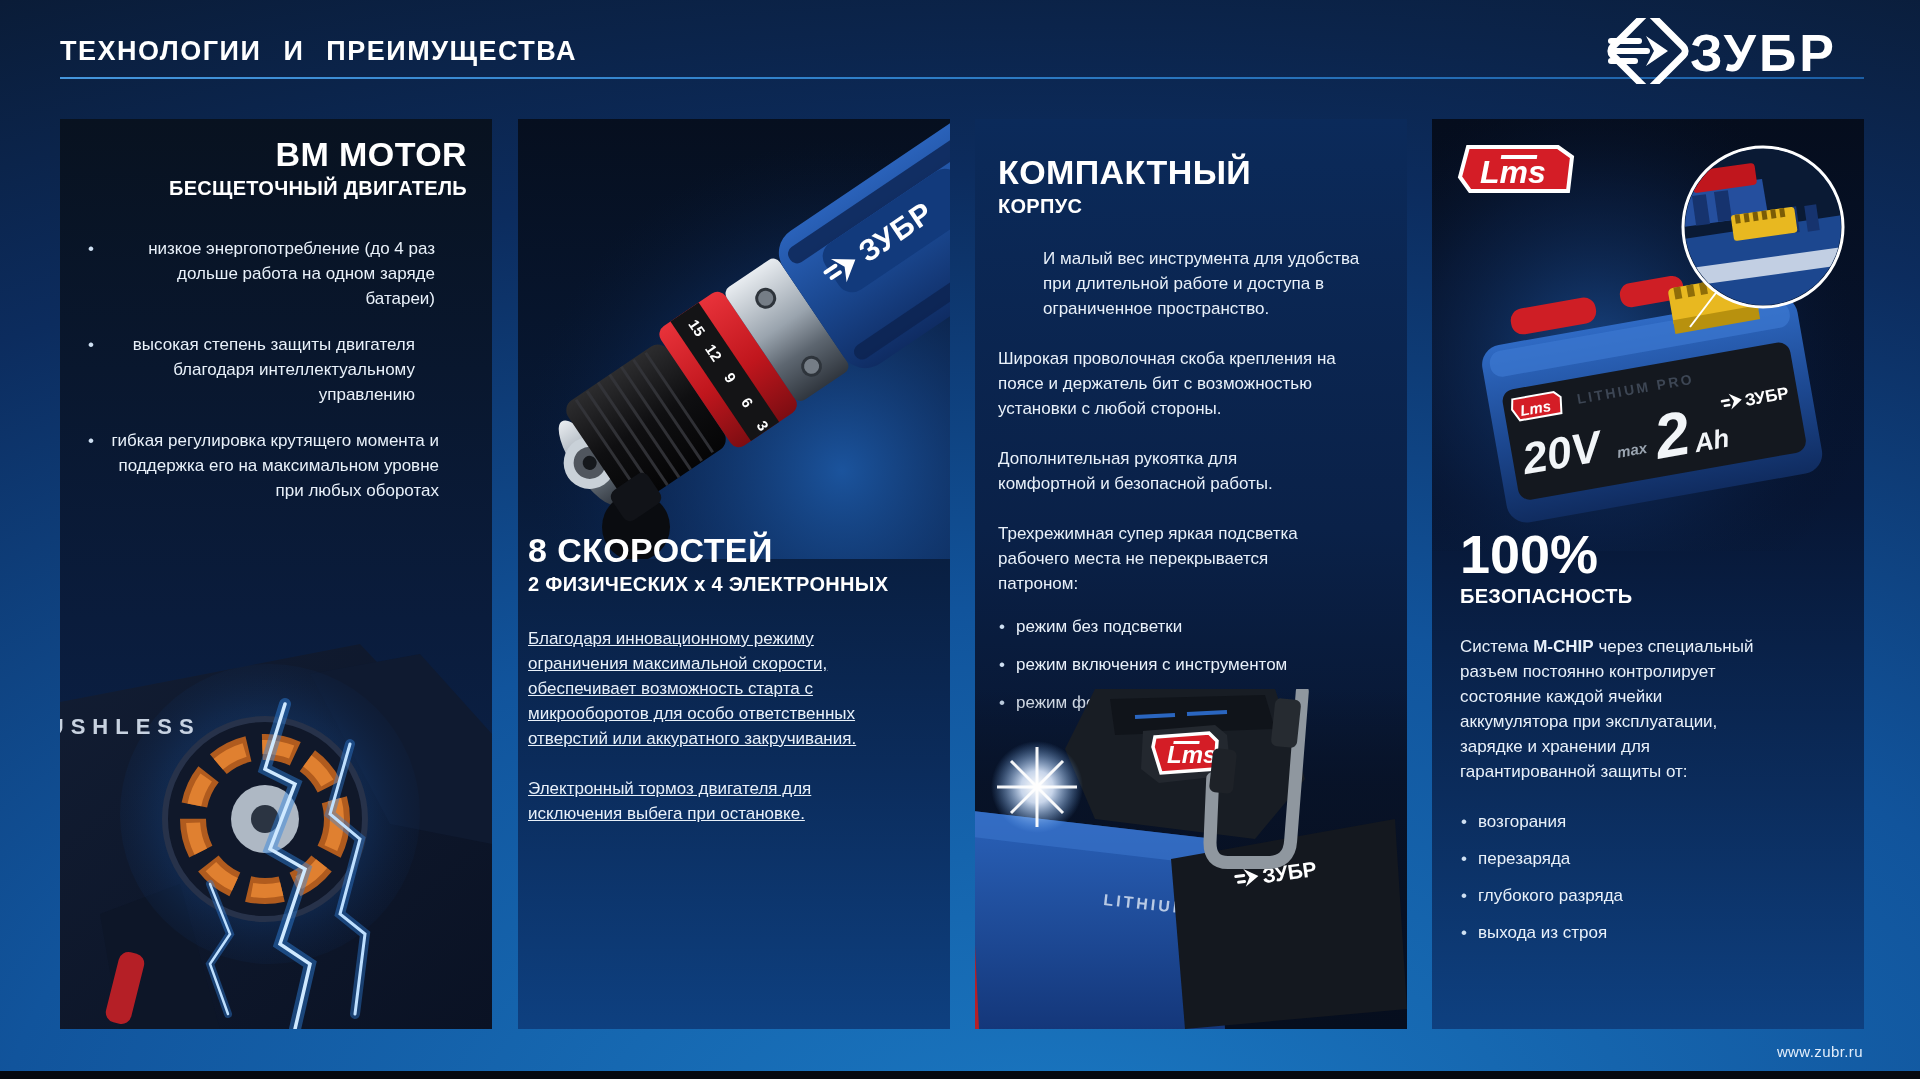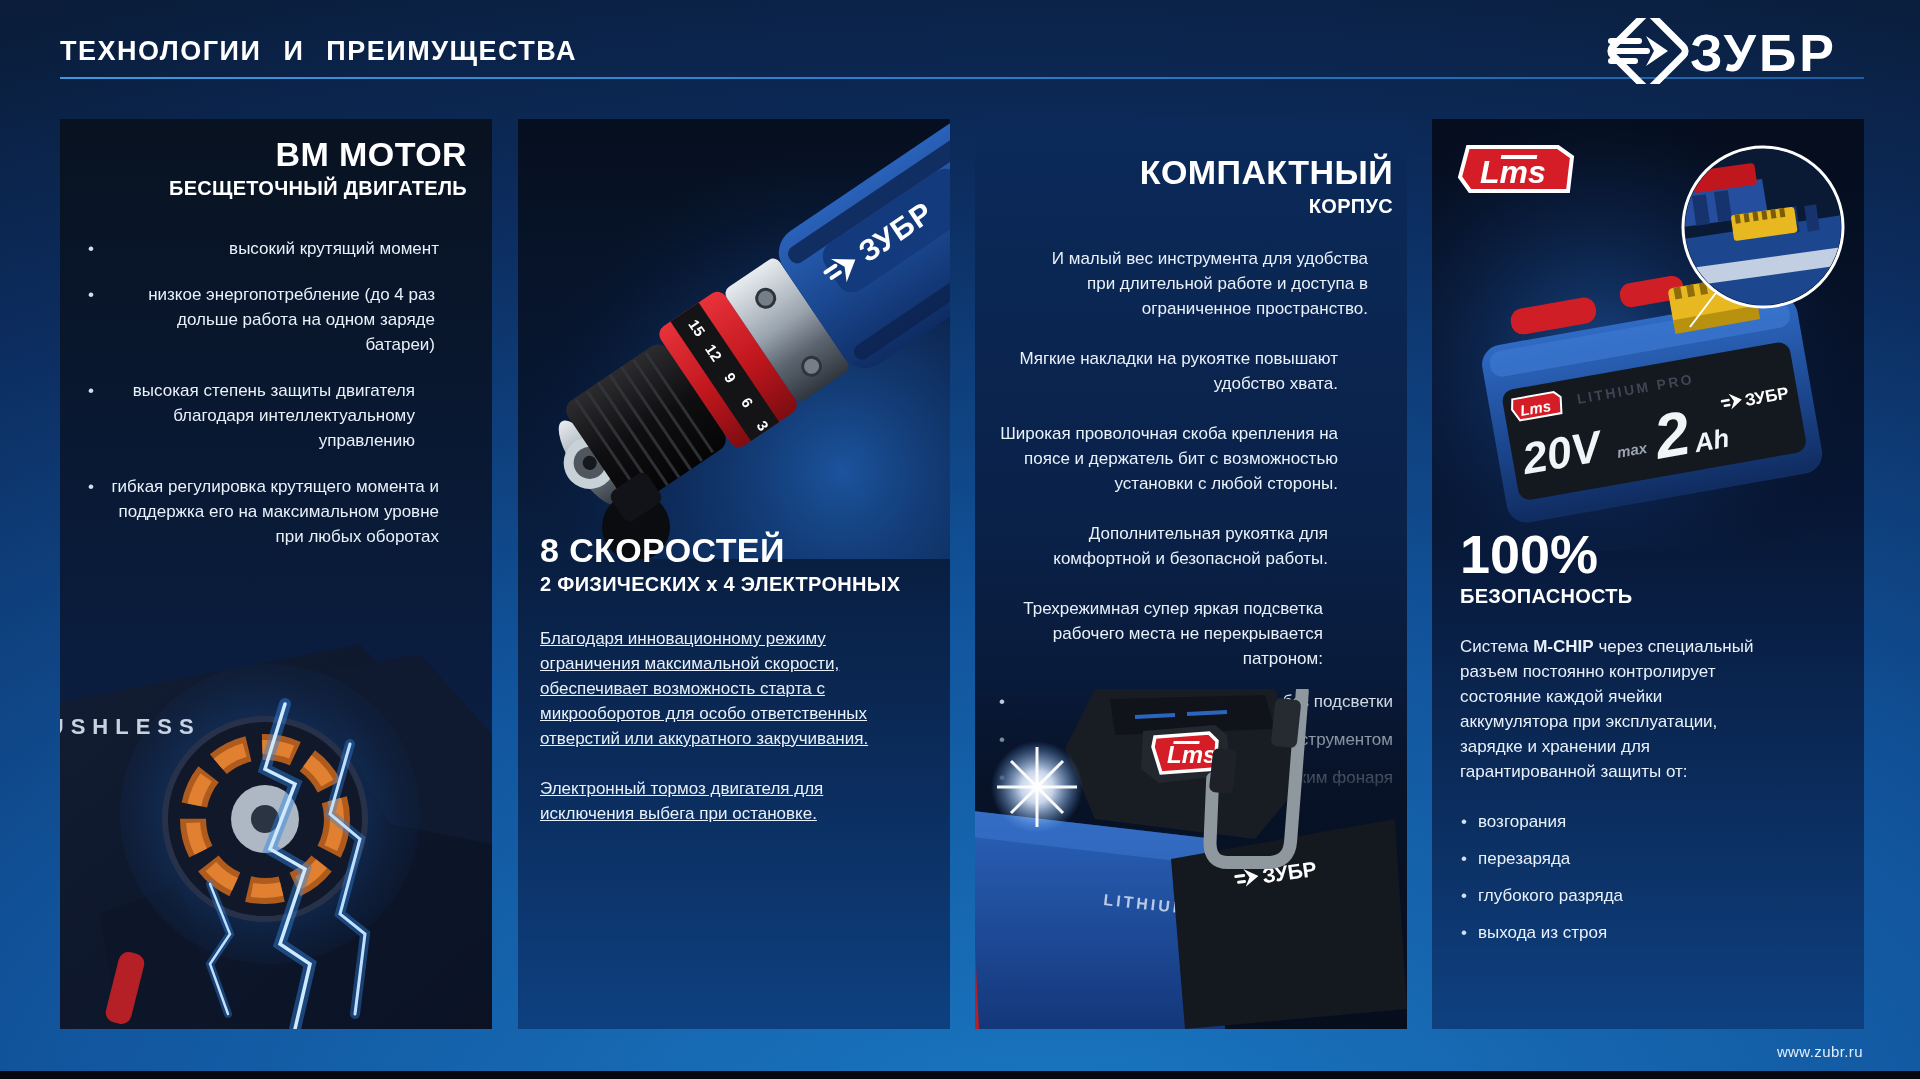--- a/index.html
+++ b/index.html
@@ -17,21 +17,21 @@
   }
   .hdr-line{
     position:absolute;left:60px;top:77px;width:1804px;height:2px;
     background:linear-gradient(90deg,#4596dc 0%,#2f7fc8 45%,#1c5fa6 100%);
   }
   .brand-logo{position:absolute;left:1606px;top:18px;width:258px;height:66px;}
   
   .card{position:absolute;top:119px;width:432px;height:910px;overflow:hidden;}
   #card-motor  {left:60px;  background:linear-gradient(180deg,#081220 0%,#0a1c3c 55%,#0b2550 100%);}
   #card-speeds {left:518px; background:linear-gradient(180deg,#060f1f 0%,#081a38 40%,#0b2c5c 72%,#0e4080 100%);}
-  #card-compact{left:975px; background:linear-gradient(180deg,#0b2a5a 0%,#0a2148 45%,#071228 82%,#060e1e 100%);text-align:right;}
+  #card-compact{left:975px; background:linear-gradient(180deg,#0b2a5a 0%,#0a2148 45%,#071228 82%,#060e1e 100%);}
   #card-safety {left:1432px;background:linear-gradient(180deg,#050d1d 0%,#071634 42%,#0b2c5c 74%,#0e4080 100%);}
   .photo{position:absolute;left:0;width:432px;}
   
   .col-title{font-size:34px;line-height:38px;font-weight:800;color:#ffffff;letter-spacing:.4px;}
   .col-sub{font-size:20px;line-height:24px;font-weight:700;color:#ffffff;letter-spacing:.3px;margin-top:3px;}
   .big-title{font-size:54px;line-height:54px;font-weight:800;color:#ffffff;}
   .body-txt{font-size:17px;line-height:25px;font-weight:400;color:#e9f1fa;}
   .para{margin:0 0 25px 0;}
   .blist .li{position:relative;padding-left:18px;}
   .blist .li::before{content:"\2022";position:absolute;left:1px;top:0;color:#cfe0f2;}
@@ -60,21 +60,20 @@
       <path d="M40 18 L62 33 L40 48 L48 33 Z" fill="#ffffff"></path>
     </g>
     <text x="84" y="53" font-size="52" font-weight="800" fill="#ffffff" letter-spacing="3">ЗУБР</text>
   </svg>
 
   <div class="card" id="card-motor">
     <div class="txt-block" style="left:27px;top:16px;width:380px;text-align:right;">
       <div class="col-title">BM MOTOR</div>
       <div class="col-sub">БЕСЩЕТОЧНЫЙ ДВИГАТЕЛЬ</div>
       <div class="blist gap21 body-txt" style="margin-top:36px;width:352px;">
-        <div class="li">высокий крутящий момент</div>
         <div class="li" style="max-width:330px;">низкое энергопотребление (до 4 раз дольше работа на одном заряде батареи)</div>
         <div class="li" style="max-width:310px;">высокая степень защиты двигателя благодаря интеллектуальному управлению</div>
         <div class="li" style="max-width:345px;">гибкая регулировка крутящего момента и поддержка его на максимальном уровне при любых оборотах</div>
       </div>
     </div>
 
     <svg class="photo" style="bottom:0;height:445px;" viewBox="0 0 432 445">
       <defs>
         <radialGradient id="mGlow" cx="48%" cy="50%" r="60%">
           <stop offset="0%" stop-color="#2a79d8" stop-opacity=".55"></stop>
@@ -178,37 +177,36 @@
           <rect x="-14" y="-2" width="16" height="4" rx="2" fill="#ffffff"></rect>
           <rect x="-12" y="6" width="14" height="4" rx="2" fill="#ffffff"></rect>
           <text x="28" y="16" font-size="30" font-weight="800" fill="#ffffff" letter-spacing="1">ЗУБР</text>
         </g>
         <rect x="470" y="18" width="52" height="40" rx="8" fill="#c4161c"></rect>
       </g>
       <circle cx="118" cy="408" r="34" fill="#0a0c10"></circle>
       <rect x="96" y="360" width="44" height="36" rx="8" fill="#111318" transform="rotate(-34 118 378)"></rect>
     </svg>
 
-    <div class="txt-block" style="left:22px;top:412px;width:395px;">
+    <div class="txt-block" style="left:10px;top:412px;width:395px;">
       <div class="col-title">8 СКОРОСТЕЙ</div>
       <div class="col-sub">2 ФИЗИЧЕСКИХ x 4 ЭЛЕКТРОННЫХ</div>
       <div class="body-txt" style="margin-top:30px;text-decoration:underline;">
         <p class="para" style="max-width:355px;">Благодаря инновационному режиму ограничения максимальной скорости, обеспечивает возможность старта с микрооборотов для особо ответственных отверстий или аккуратного закручивания.</p>
         <p class="para" style="max-width:290px;">Электронный тормоз двигателя для исключения выбега при остановке.</p>
       </div>
     </div>
   </div>
 
   <div class="card" id="card-compact">
     <div class="txt-block" style="left:23px;top:34px;width:395px;">
       <div class="col-title">КОМПАКТНЫЙ</div>
       <div class="col-sub">КОРПУС</div>
       <div class="body-txt" style="margin-top:28px;">
         <p class="para" style="max-width:325px;margin-left:45px;">И малый вес инструмента для удобства при длительной работе и доступа в ограниченное пространство.</p>
-        <p class="para" style="max-width:340px;">Мягкие накладки на рукоятке повышают удобство хвата.</p>
         <p class="para" style="max-width:340px;">Широкая проволочная скоба крепления на поясе и держатель бит с возможностью установки с любой стороны.</p>
         <p class="para" style="max-width:330px;">Дополнительная рукоятка для комфортной и безопасной работы.</p>
         <p class="para" style="max-width:325px;margin-bottom:18px;">Трехрежимная супер яркая подсветка рабочего места не перекрывается патроном:</p>
       </div>
       <div class="blist gap13 body-txt">
         <div class="li">режим без подсветки</div>
         <div class="li">режим включения с инструментом</div>
         <div class="li">режим фонаря</div>
       </div>
     </div>

